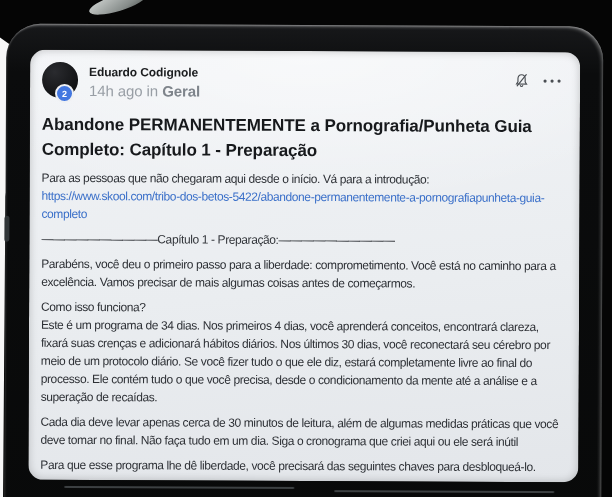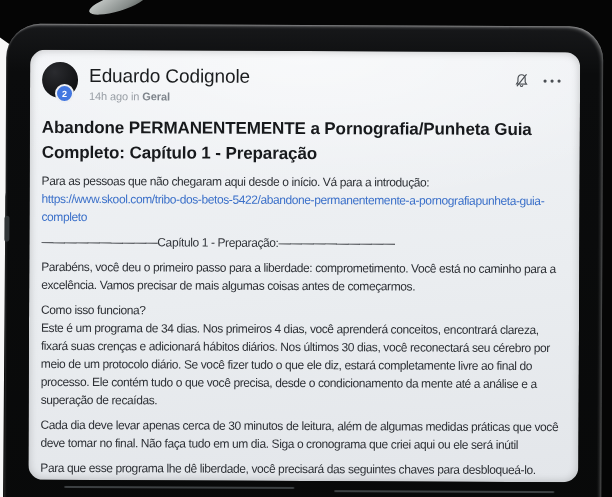--- a/index.html
+++ b/index.html
@@ -52,22 +52,22 @@
   .avatar-wrap{position:relative;width:36px;height:36px;margin-right:11px;flex:none;}
   .avatar{
     width:36px;height:36px;border-radius:50%;
     background:radial-gradient(circle at 35% 28%,#2a2b2f,#121315 70%);
   }
   .badge{
     position:absolute;left:13px;top:22px;width:15px;height:15px;border-radius:50%;
     background:#4377e0;border:2px solid #eef0f3;color:#fff;
     font-size:9px;font-weight:700;display:flex;align-items:center;justify-content:center;
   }
-  .author{font-size:19px;font-weight:400;color:#1b1d1f;padding-top:3px;letter-spacing:-.1px;}
-  .meta{font-size:11px;color:#989ea5;margin-top:3px;letter-spacing:-.1px;}
+  .author{font-size:12px;font-weight:700;color:#1b1d1f;padding-top:3px;letter-spacing:-.1px;}
+  .meta{font-size:15px;color:#989ea5;margin-top:3px;letter-spacing:-.1px;}
   .meta .group{color:#7e848b;font-weight:600;}
   .header-icons{margin-left:auto;display:flex;align-items:center;gap:12px;padding:8px 6px 0 0;}
   .icon-btn{background:none;border:none;padding:0;cursor:pointer;line-height:0;}
   
   .title{
     margin:13px 0 6px;font-size:17px;line-height:25px;font-weight:700;
     color:#17191c;letter-spacing:-.1px;
   }
   .para{
     margin:7px 0;font-size:12px;line-height:18px;color:#2e3136;letter-spacing:-.4px;

